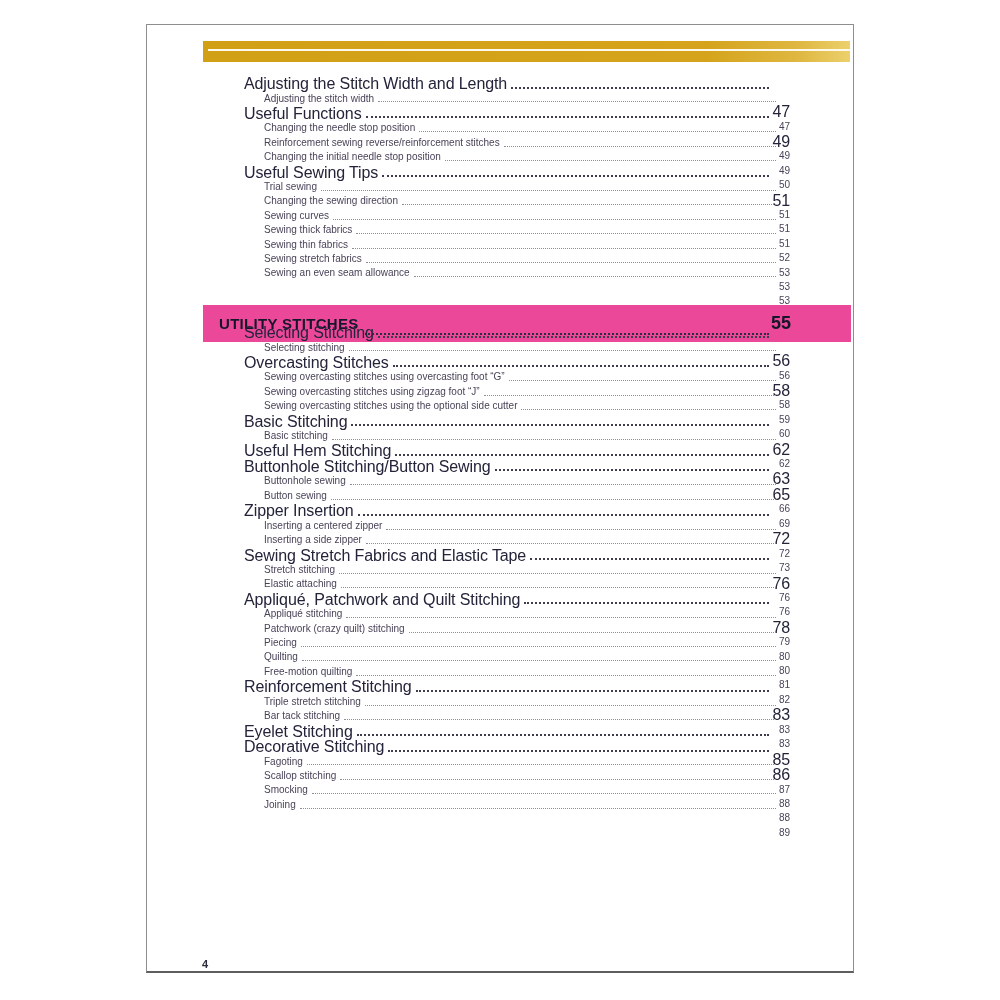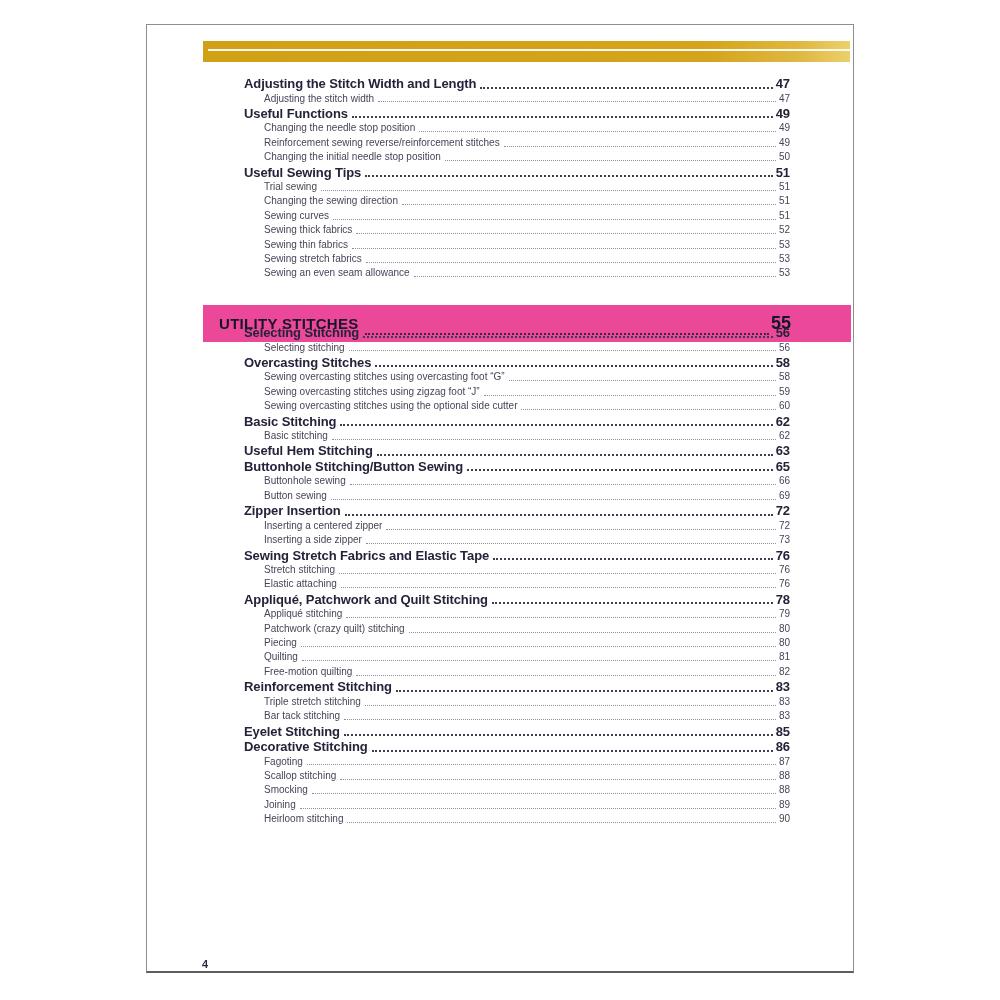--- a/index.html
+++ b/index.html
@@ -44,25 +44,25 @@
   .toc-bottom { top: 300px; }
 
   .row { display: flex; white-space: nowrap; }
   .row .label { flex: 0 0 auto; }
   .row .leader {
     flex: 1 1 auto;
     align-self: flex-end;
     height: 0;
     margin: 0 3px 3px 4px;
   }
-  .row .pagenum { flex: 0 0 auto; }
+  .row .pagenum { flex: 0 0 auto; margin-top: 28px; }
 
   .row.l1 {
     height: 15.5px; line-height: 15.5px;
-    font-size: 13px; font-weight: bold;
+    font-size: 16px; font-weight: normal;
     color: #23233a;
     letter-spacing: -0.1px;
   }
   .row.l1 .leader { border-bottom: 2px dotted #3c3c4e; margin-bottom: 3px; }
 
   .row.l2 {
     height: 14.4px; line-height: 14.4px;
     font-size: 10px; font-weight: normal;
     color: #4a4358;
     padding-left: 20px;
@@ -353,23 +353,18 @@
         <div class="row l2">
           <span class="label">Smocking</span>
           <span class="leader"></span>
           <span class="pagenum">88</span>
         </div>
         <div class="row l2">
           <span class="label">Joining</span>
           <span class="leader"></span>
           <span class="pagenum">89</span>
         </div>
-        <div class="row l2">
-          <span class="label">Heirloom stitching</span>
-          <span class="leader"></span>
-          <span class="pagenum">90</span>
-        </div>
       </div>
 
     <div class="footer-pagenum">4</div>
 
   </div>
 </div>
 
 </body></html>

